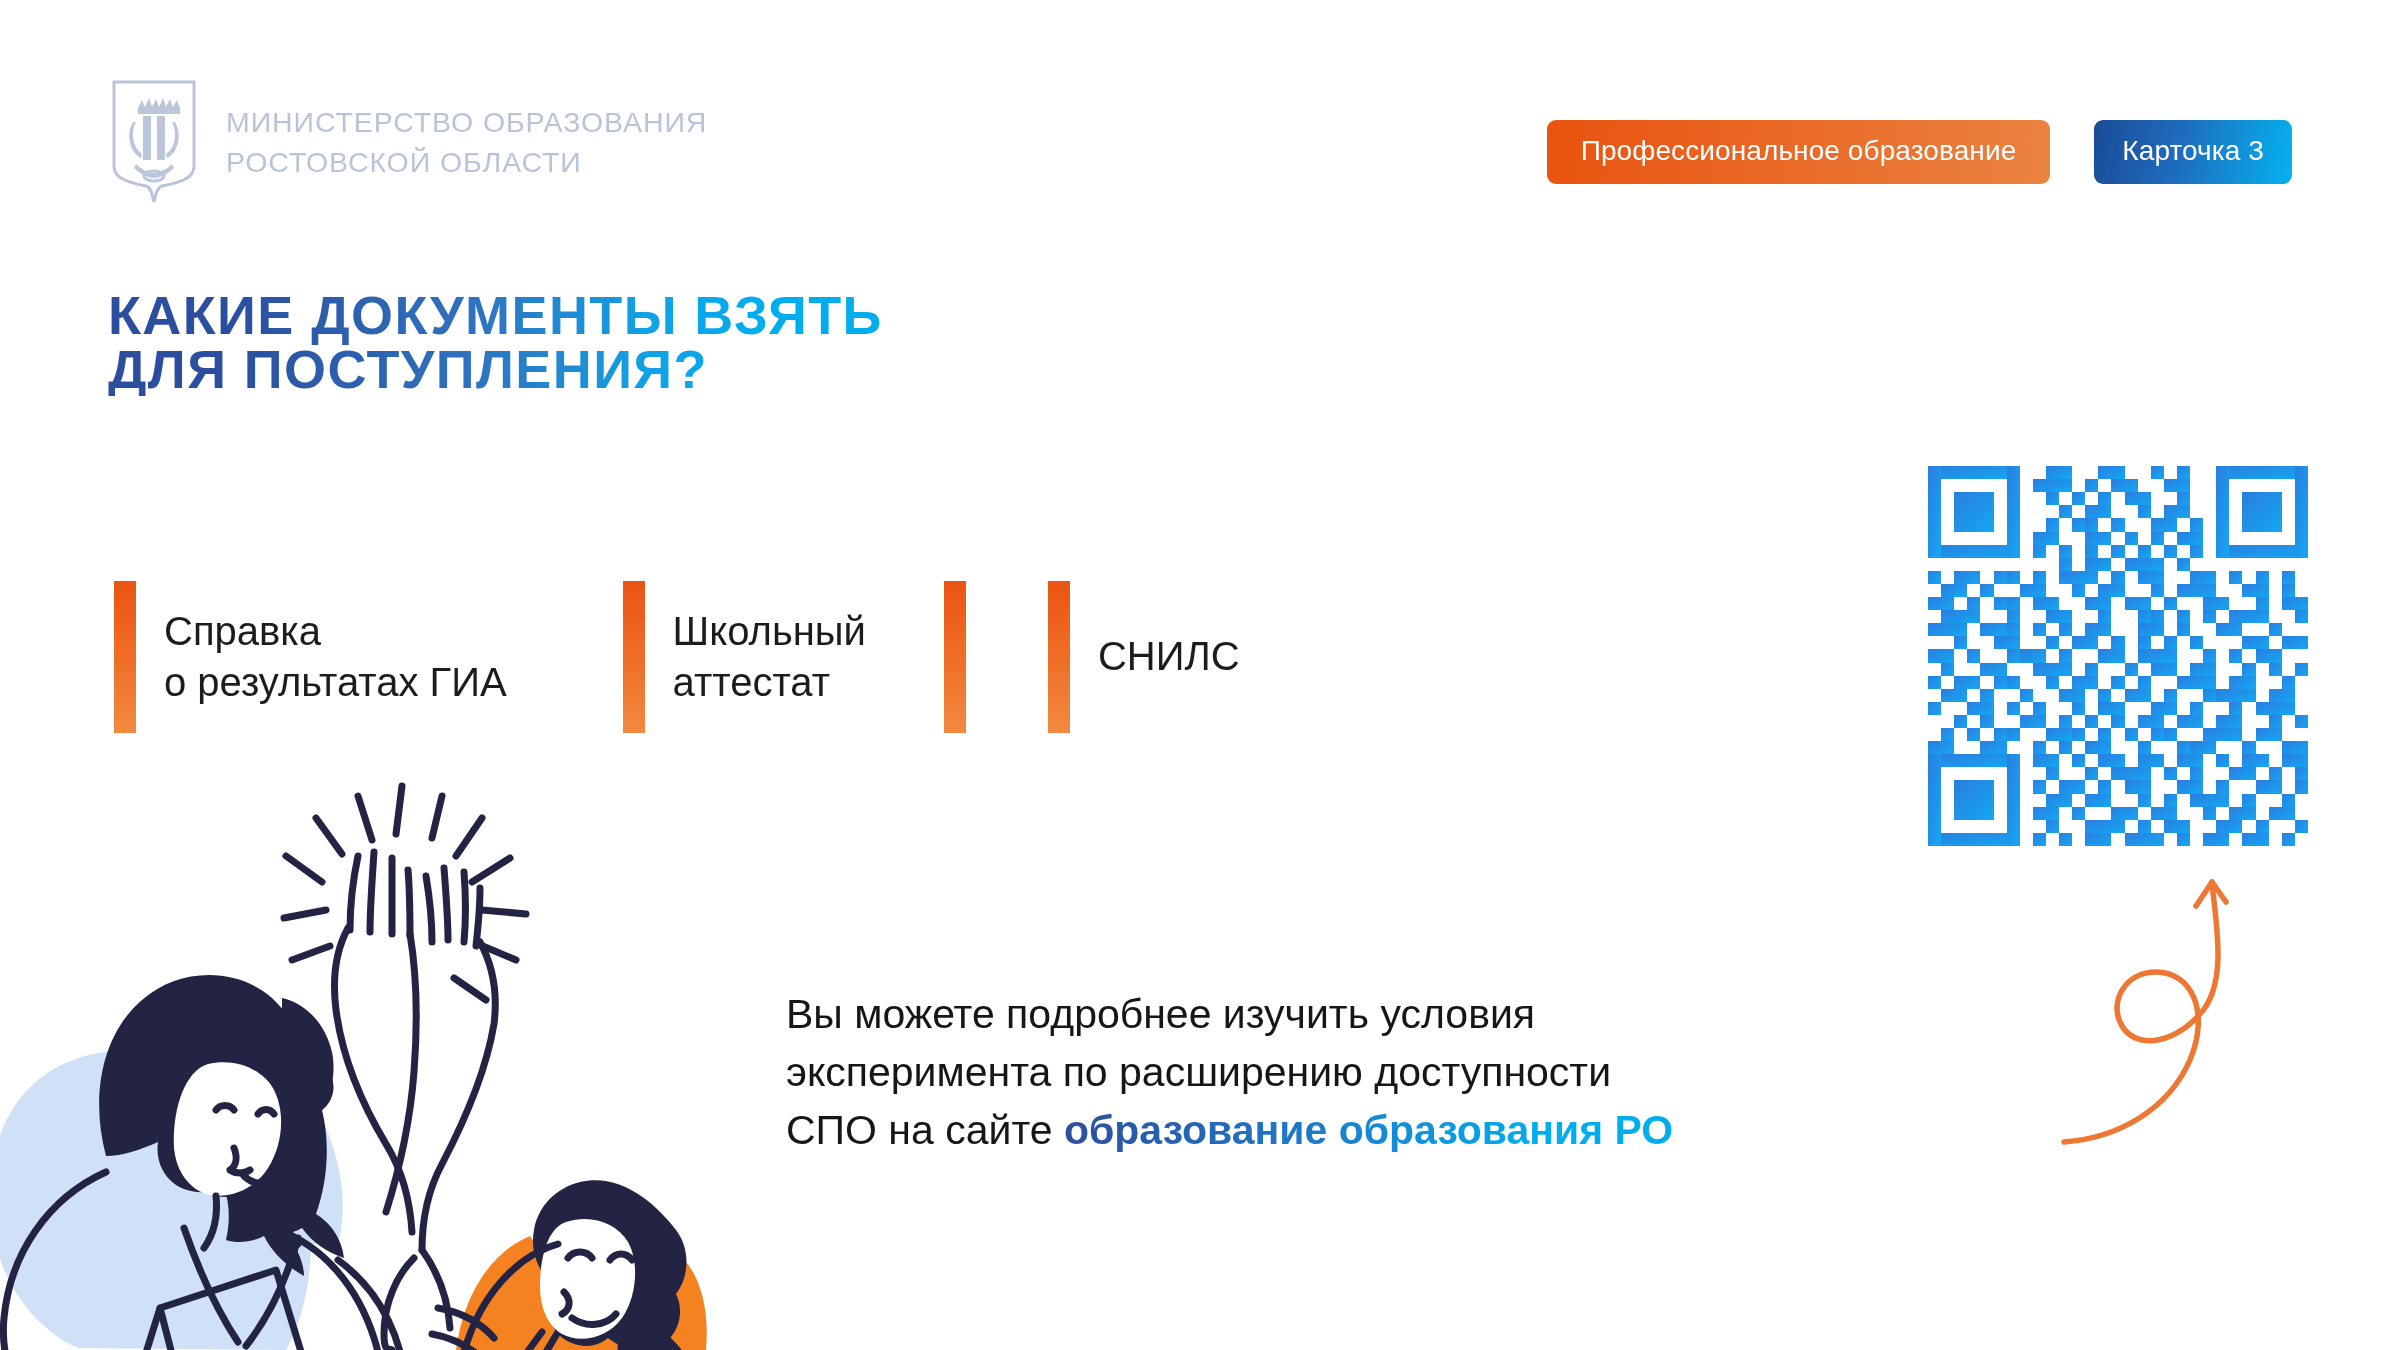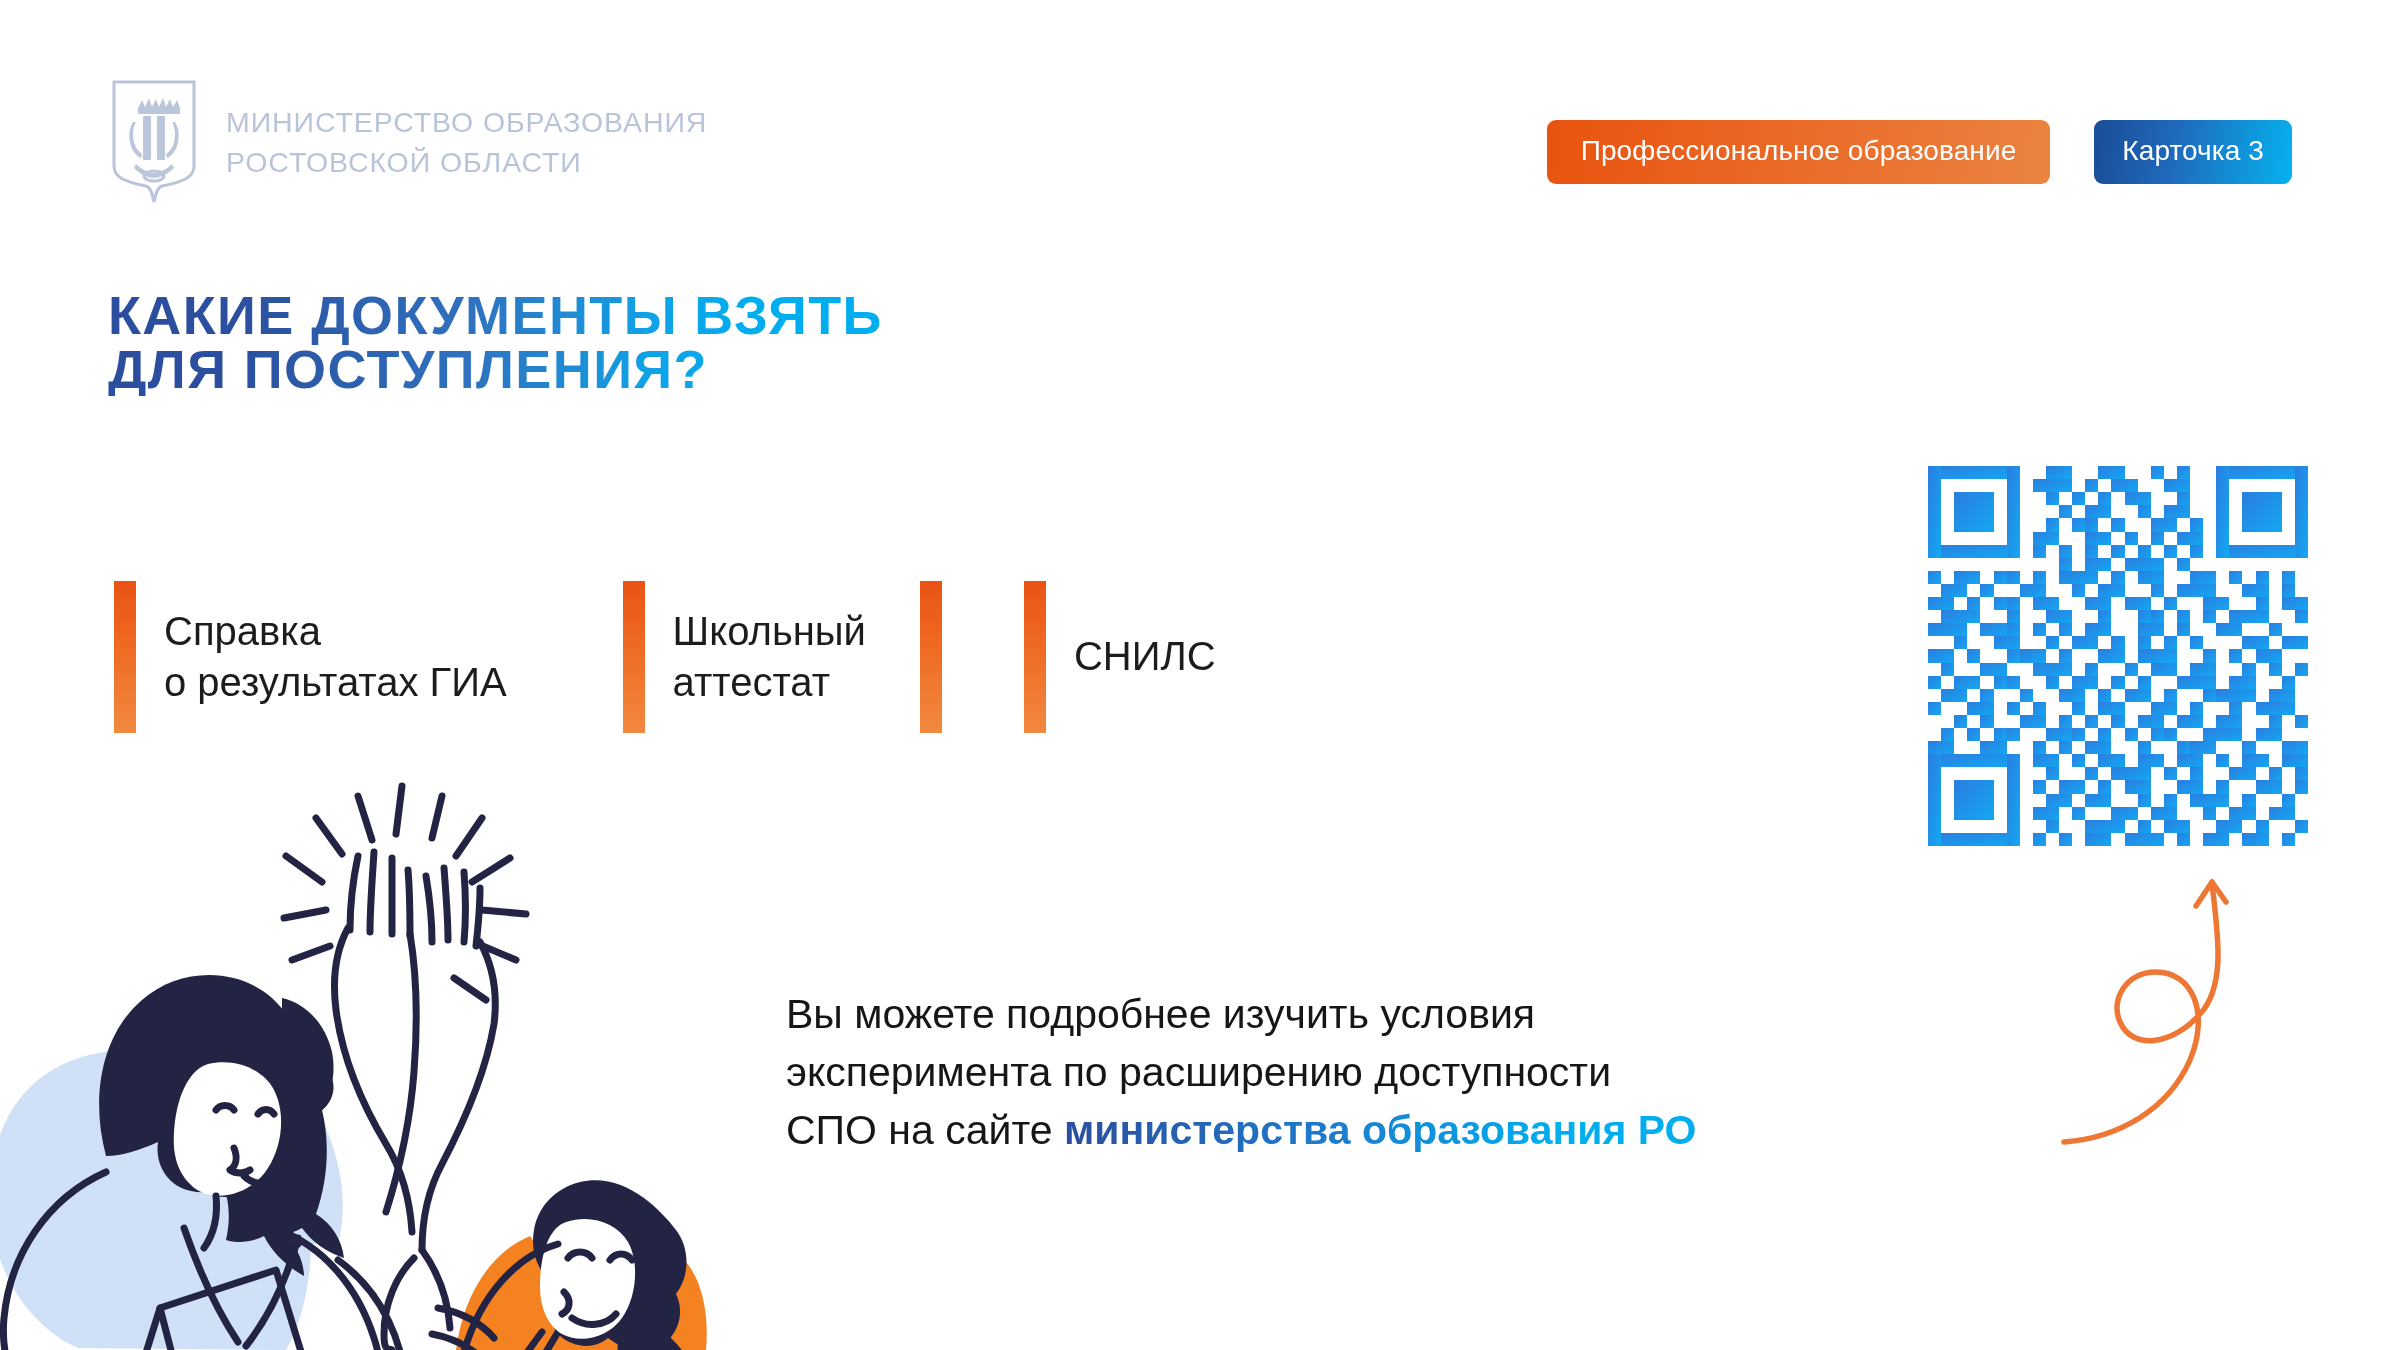--- a/index.html
+++ b/index.html
@@ -200,21 +200,21 @@
 
 <h1 class="page-title">Какие документы взять
 для поступления?</h1>
 
 <div class="docs-row">
   <div class="doc-item" style="margin-right:116px;">
     <span class="doc-bar"></span>
     <span class="doc-label">Справка
 о результатах ГИА</span>
   </div>
-  <div class="doc-item" style="margin-right:54px;">
+  <div class="doc-item" style="margin-right:78px;">
     <span class="doc-bar"></span>
     <span class="doc-label">Школьный
 аттестат</span>
   </div>
   <div class="doc-item" style="margin-right:82px;">
     <span class="doc-bar"></span>
   </div>
   <div class="doc-item">
     <span class="doc-bar"></span>
     <span class="doc-label">СНИЛС</span>
@@ -501,21 +501,21 @@
       <path d="M4 282 C58 278 108 250 130 200 C150 152 132 112 96 112 C66 112 50 140 60 162 C72 190 112 186 140 154 C166 126 158 74 152 24"></path>
       <path d="M152 22 L136 46"></path>
       <path d="M152 22 L166 42"></path>
     </g>
   </svg>
 </div>
 
 <div class="info-block">
   <div>Вы можете подробнее изучить условия</div>
   <div>эксперимента по расширению доступности</div>
-  <div><span>СПО на сайте </span><span class="info-link">министерства образования РО</span></div>
+  <div><span>СПО на сайте </span><span class="info-link">образование образования РО</span></div>
 </div>
 
 <div class="illustration">
   <svg viewBox="0 0 820 600" xmlns="http://www.w3.org/2000/svg">
     <g>
 
       <path d="M118 300 C40 312 2 372 4 452 C6 522 46 576 92 596 L300 598 C322 560 330 500 322 448 C312 380 286 330 240 308 C200 290 158 292 118 300 Z" fill="#cfe0f7"></path>
 
       <path d="M250 300 C300 306 330 344 346 392 C358 428 360 462 352 492 L300 492 C296 430 278 360 250 318 Z" fill="#cfe0f7"></path>
 

